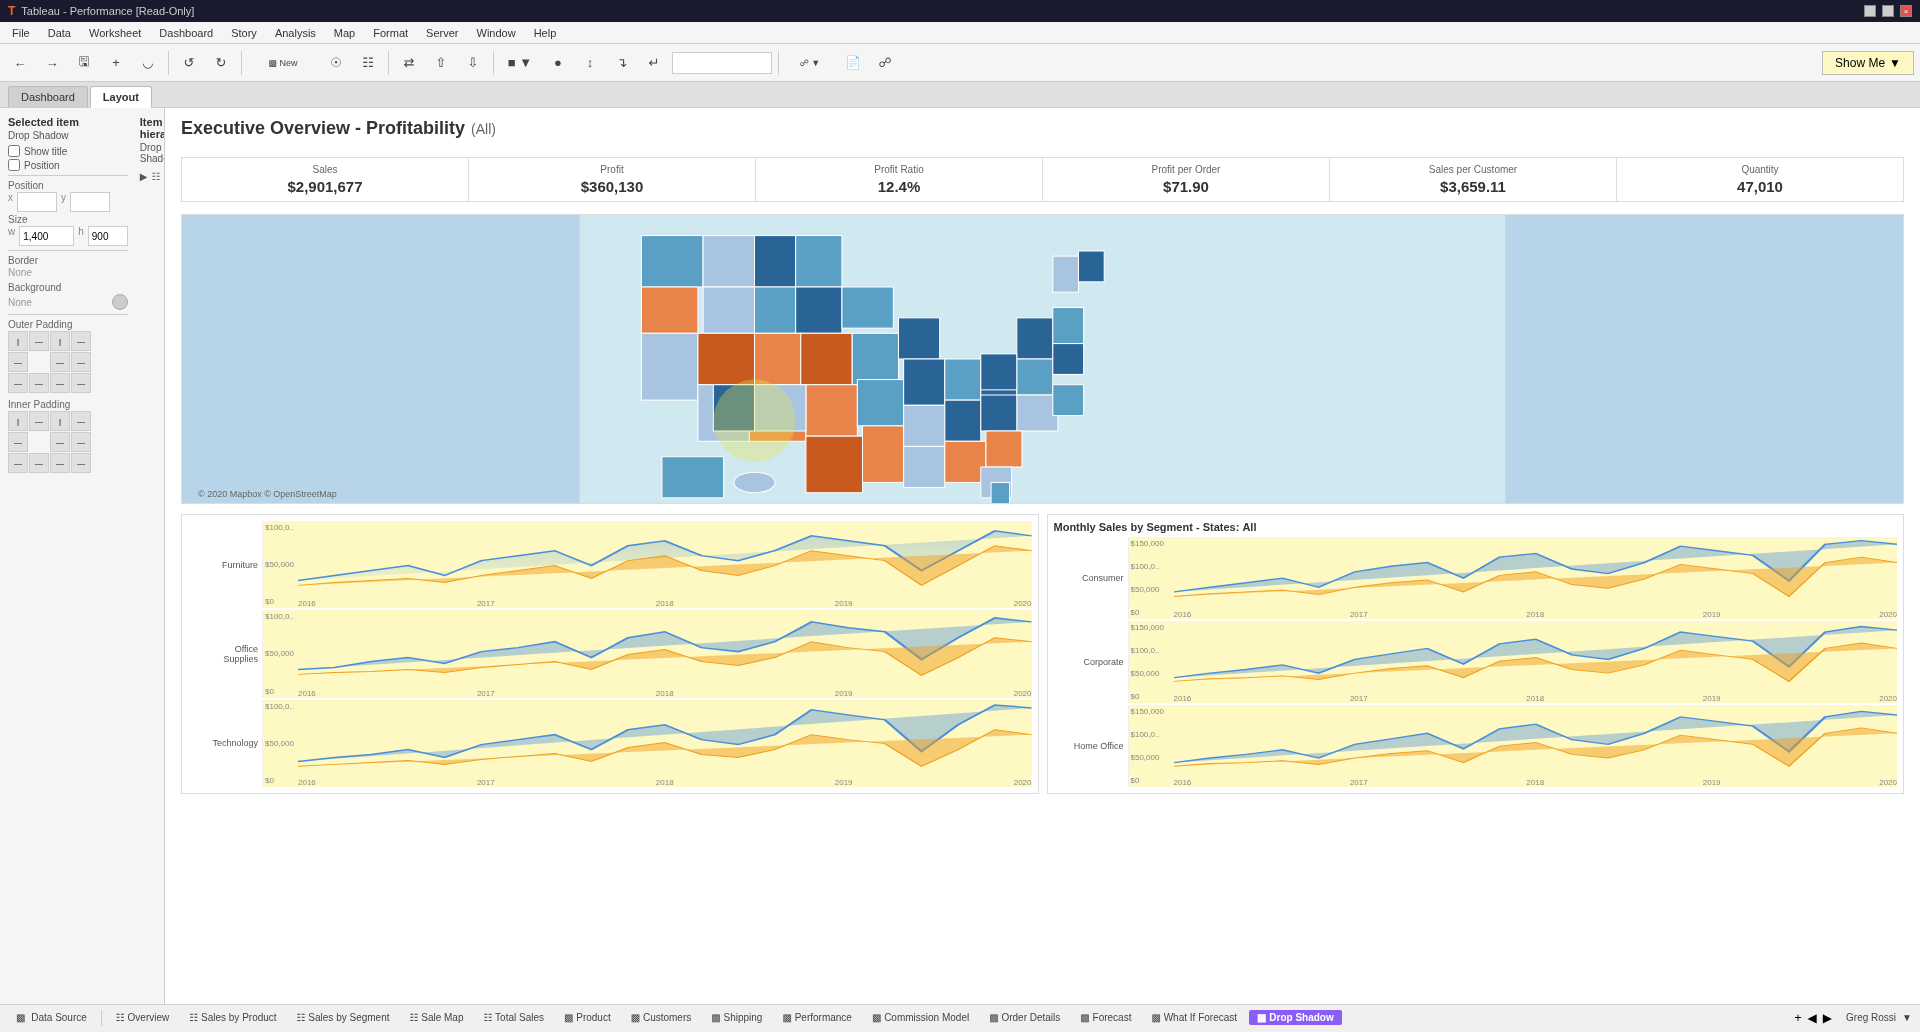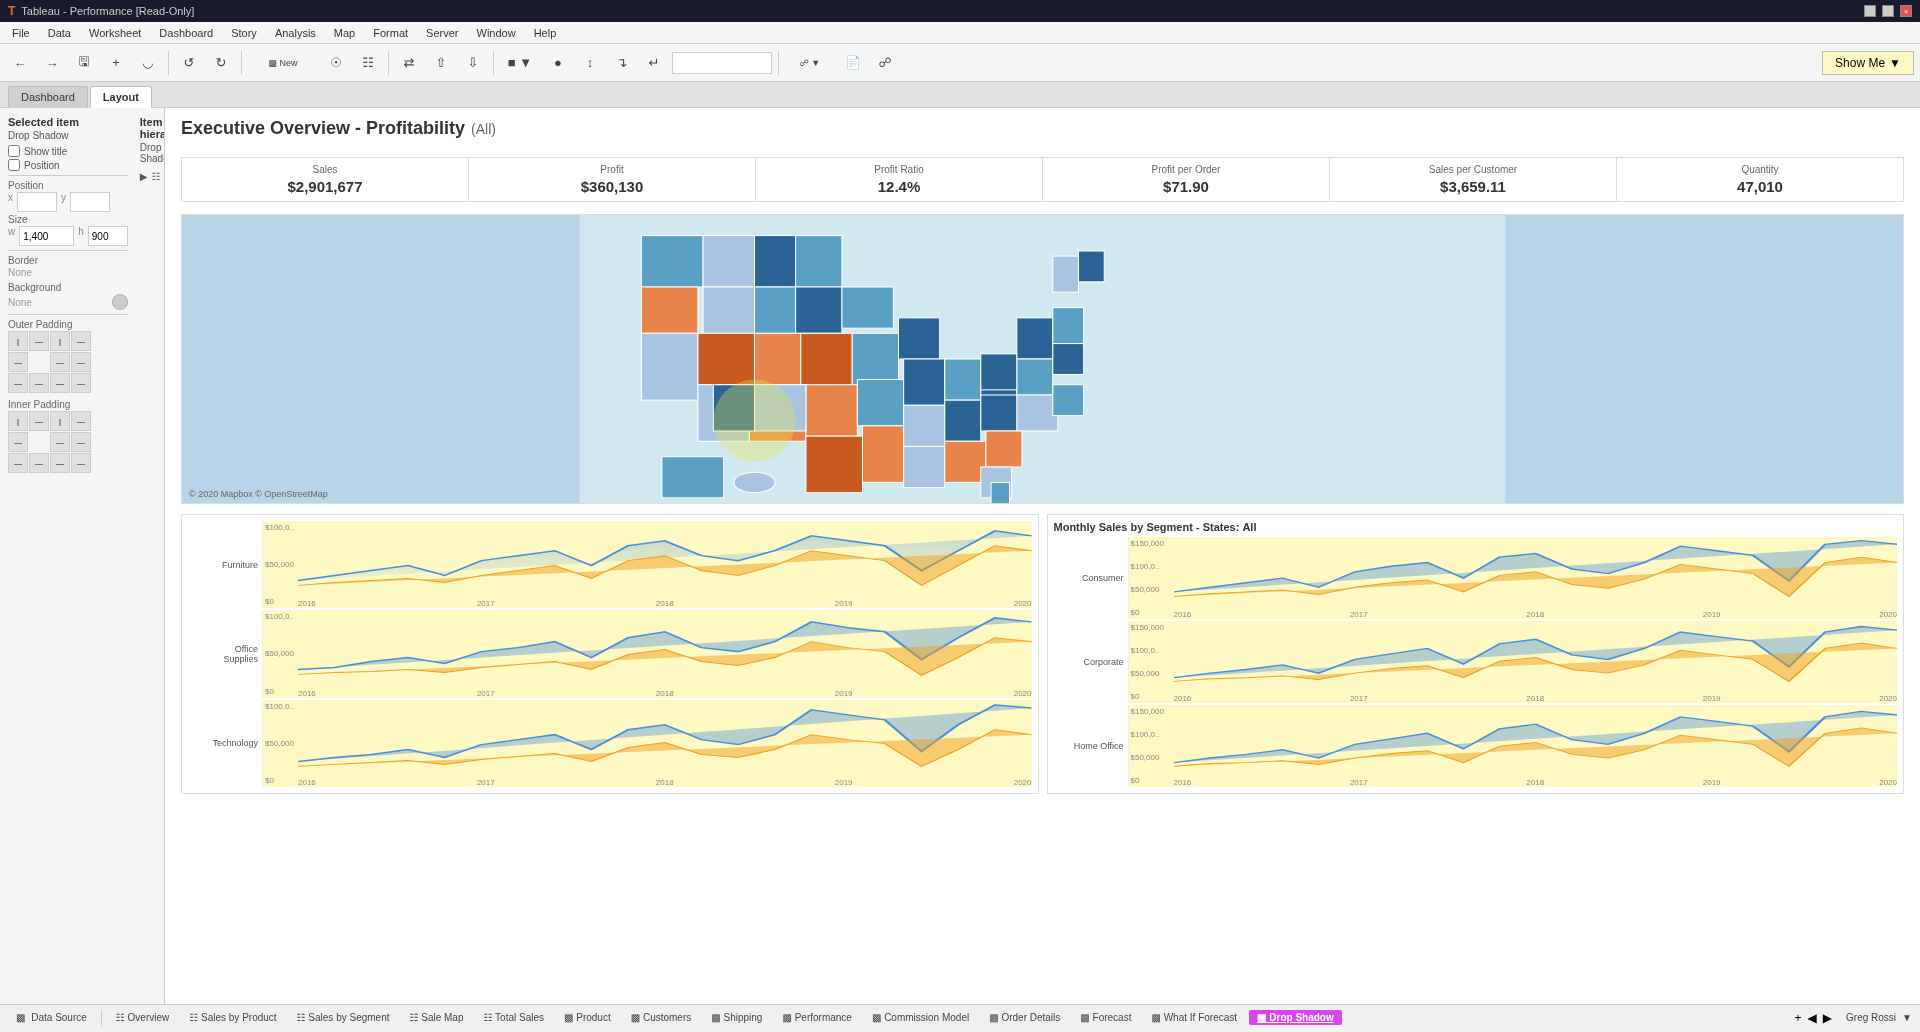--- a/index.html
+++ b/index.html
@@ -194,21 +194,21 @@
       border: 1px solid #ddd;
       margin-bottom: 10px;
       background: #b8d4e8;
       position: relative;
       height: 290px;
       overflow: hidden;
     }
     .map-copyright {
       position: absolute;
       bottom: 4px;
-      left: 7px;
+      left: 16px;
       font-size: 9px;
       color: #666;
     }
 
     
     .charts-row {
       display: flex;
       gap: 8px;
       height: 280px;
     }
@@ -265,24 +265,23 @@
       font-size: 10px;
       color: #444;
     }
     .status-tab {
       padding: 2px 8px;
       cursor: pointer;
       border-radius: 2px;
       white-space: nowrap;
     }
     .status-tab.active {
-      background: #d946ef;
+      background: #8b5cf6;
       color: white;
       font-weight: 600;
-      text-decoration: underline;
     }
     .status-sep { width: 1px; height: 16px; background: #ccc; margin: 0 2px; }
     .status-right { margin-left: auto; display: flex; align-items: center; gap: 6px; }
 
     
     .us-map { width: 100%; height: 100%; }
     .state-blue-light { fill: #a8c4e0; stroke: white; stroke-width: 1; }
     .state-blue-mid { fill: #5a9fc4; stroke: white; stroke-width: 1; }
     .state-blue-dark { fill: #2a6496; stroke: white; stroke-width: 1; }
     .state-orange { fill: #e8834a; stroke: white; stroke-width: 1; }

